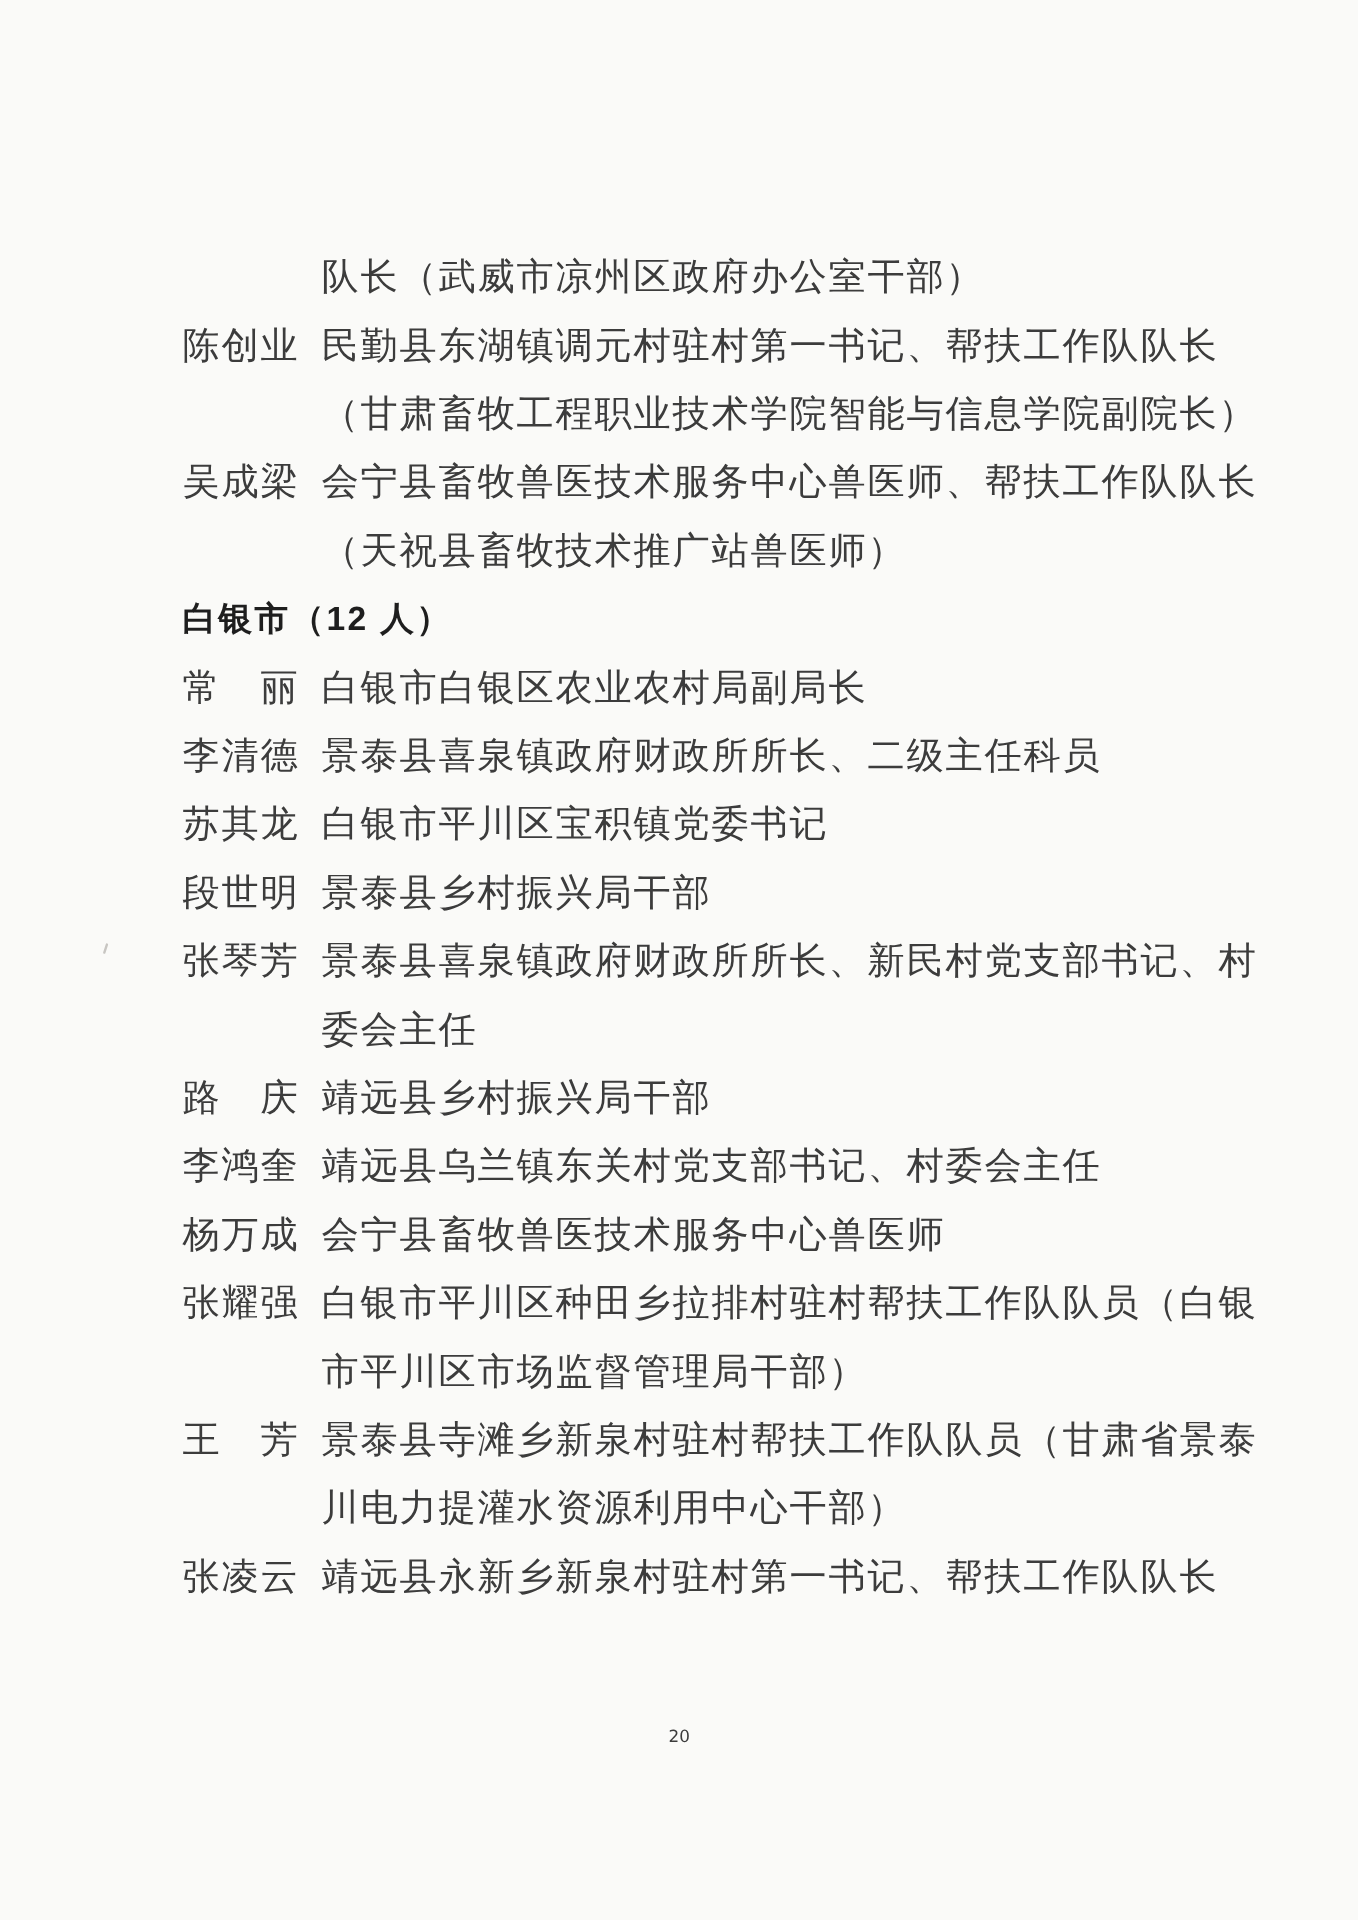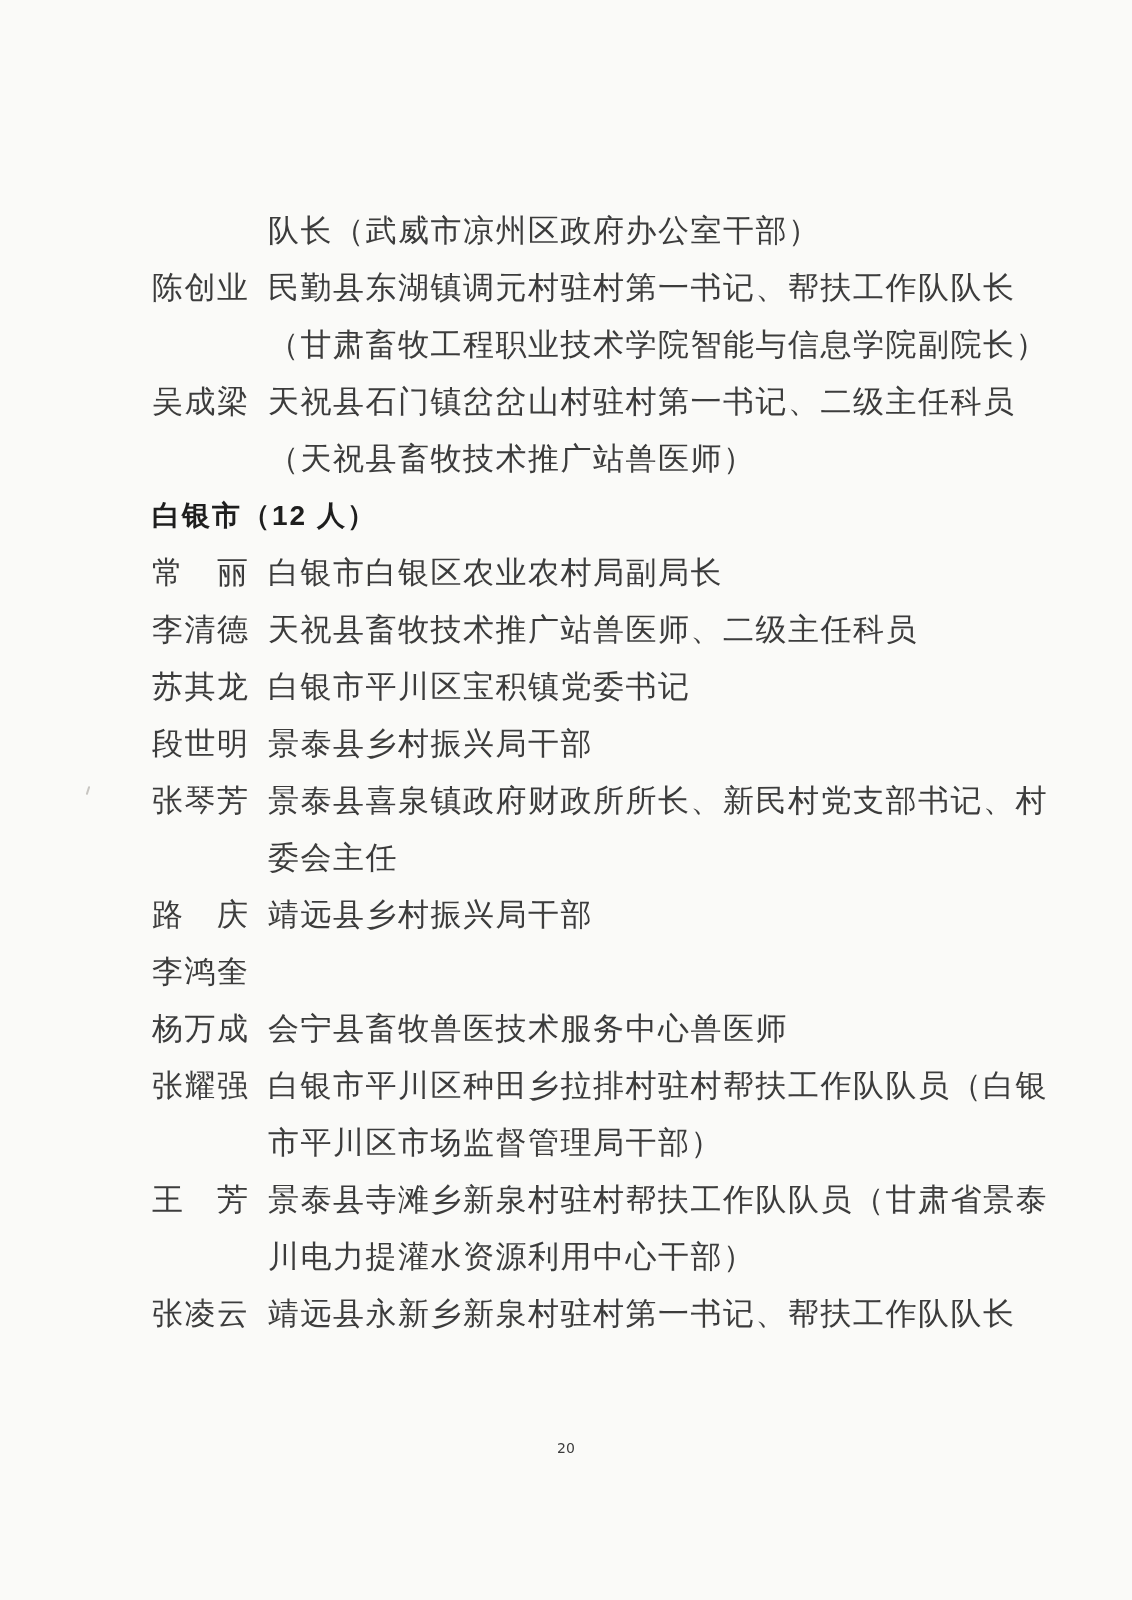--- a/index.html
+++ b/index.html
@@ -79,38 +79,38 @@
     <div class="row">
       <span class="name">陈创业</span>
       <span class="text">民勤县东湖镇调元村驻村第一书记、帮扶工作队队长</span>
     </div>
     <div class="row">
       <span class="name"></span>
       <span class="text">（甘肃畜牧工程职业技术学院智能与信息学院副院长）</span>
     </div>
     <div class="row">
       <span class="name">吴成梁</span>
-      <span class="text">天祝县石门镇岔岔山村驻村第一书记、二级主任科员</span>
+      <span class="text">会宁县畜牧兽医技术服务中心兽医师、帮扶工作队队长</span>
     </div>
     <div class="row">
       <span class="name"></span>
       <span class="text">（天祝县畜牧技术推广站兽医师）</span>
     </div>
 
     <div class="row header-row">
       <span class="section-title">白银市（12 人）</span>
     </div>
 
     <div class="row">
       <span class="name">常　丽</span>
       <span class="text">白银市白银区农业农村局副局长</span>
     </div>
     <div class="row">
       <span class="name">李清德</span>
-      <span class="text">天祝县畜牧技术推广站兽医师、二级主任科员</span>
+      <span class="text">景泰县喜泉镇政府财政所所长、二级主任科员</span>
     </div>
     <div class="row">
       <span class="name">苏其龙</span>
       <span class="text">白银市平川区宝积镇党委书记</span>
     </div>
     <div class="row">
       <span class="name">段世明</span>
       <span class="text">景泰县乡村振兴局干部</span>
     </div>
     <div class="row">
@@ -120,20 +120,21 @@
     <div class="row">
       <span class="name"></span>
       <span class="text">委会主任</span>
     </div>
     <div class="row">
       <span class="name">路　庆</span>
       <span class="text">靖远县乡村振兴局干部</span>
     </div>
     <div class="row">
       <span class="name">李鸿奎</span>
+      <span class="text">靖远县乌兰镇东关村党支部书记、村委会主任</span>
     </div>
     <div class="row">
       <span class="name">杨万成</span>
       <span class="text">会宁县畜牧兽医技术服务中心兽医师</span>
     </div>
     <div class="row">
       <span class="name">张耀强</span>
       <span class="text">白银市平川区种田乡拉排村驻村帮扶工作队队员（白银</span>
     </div>
     <div class="row">

